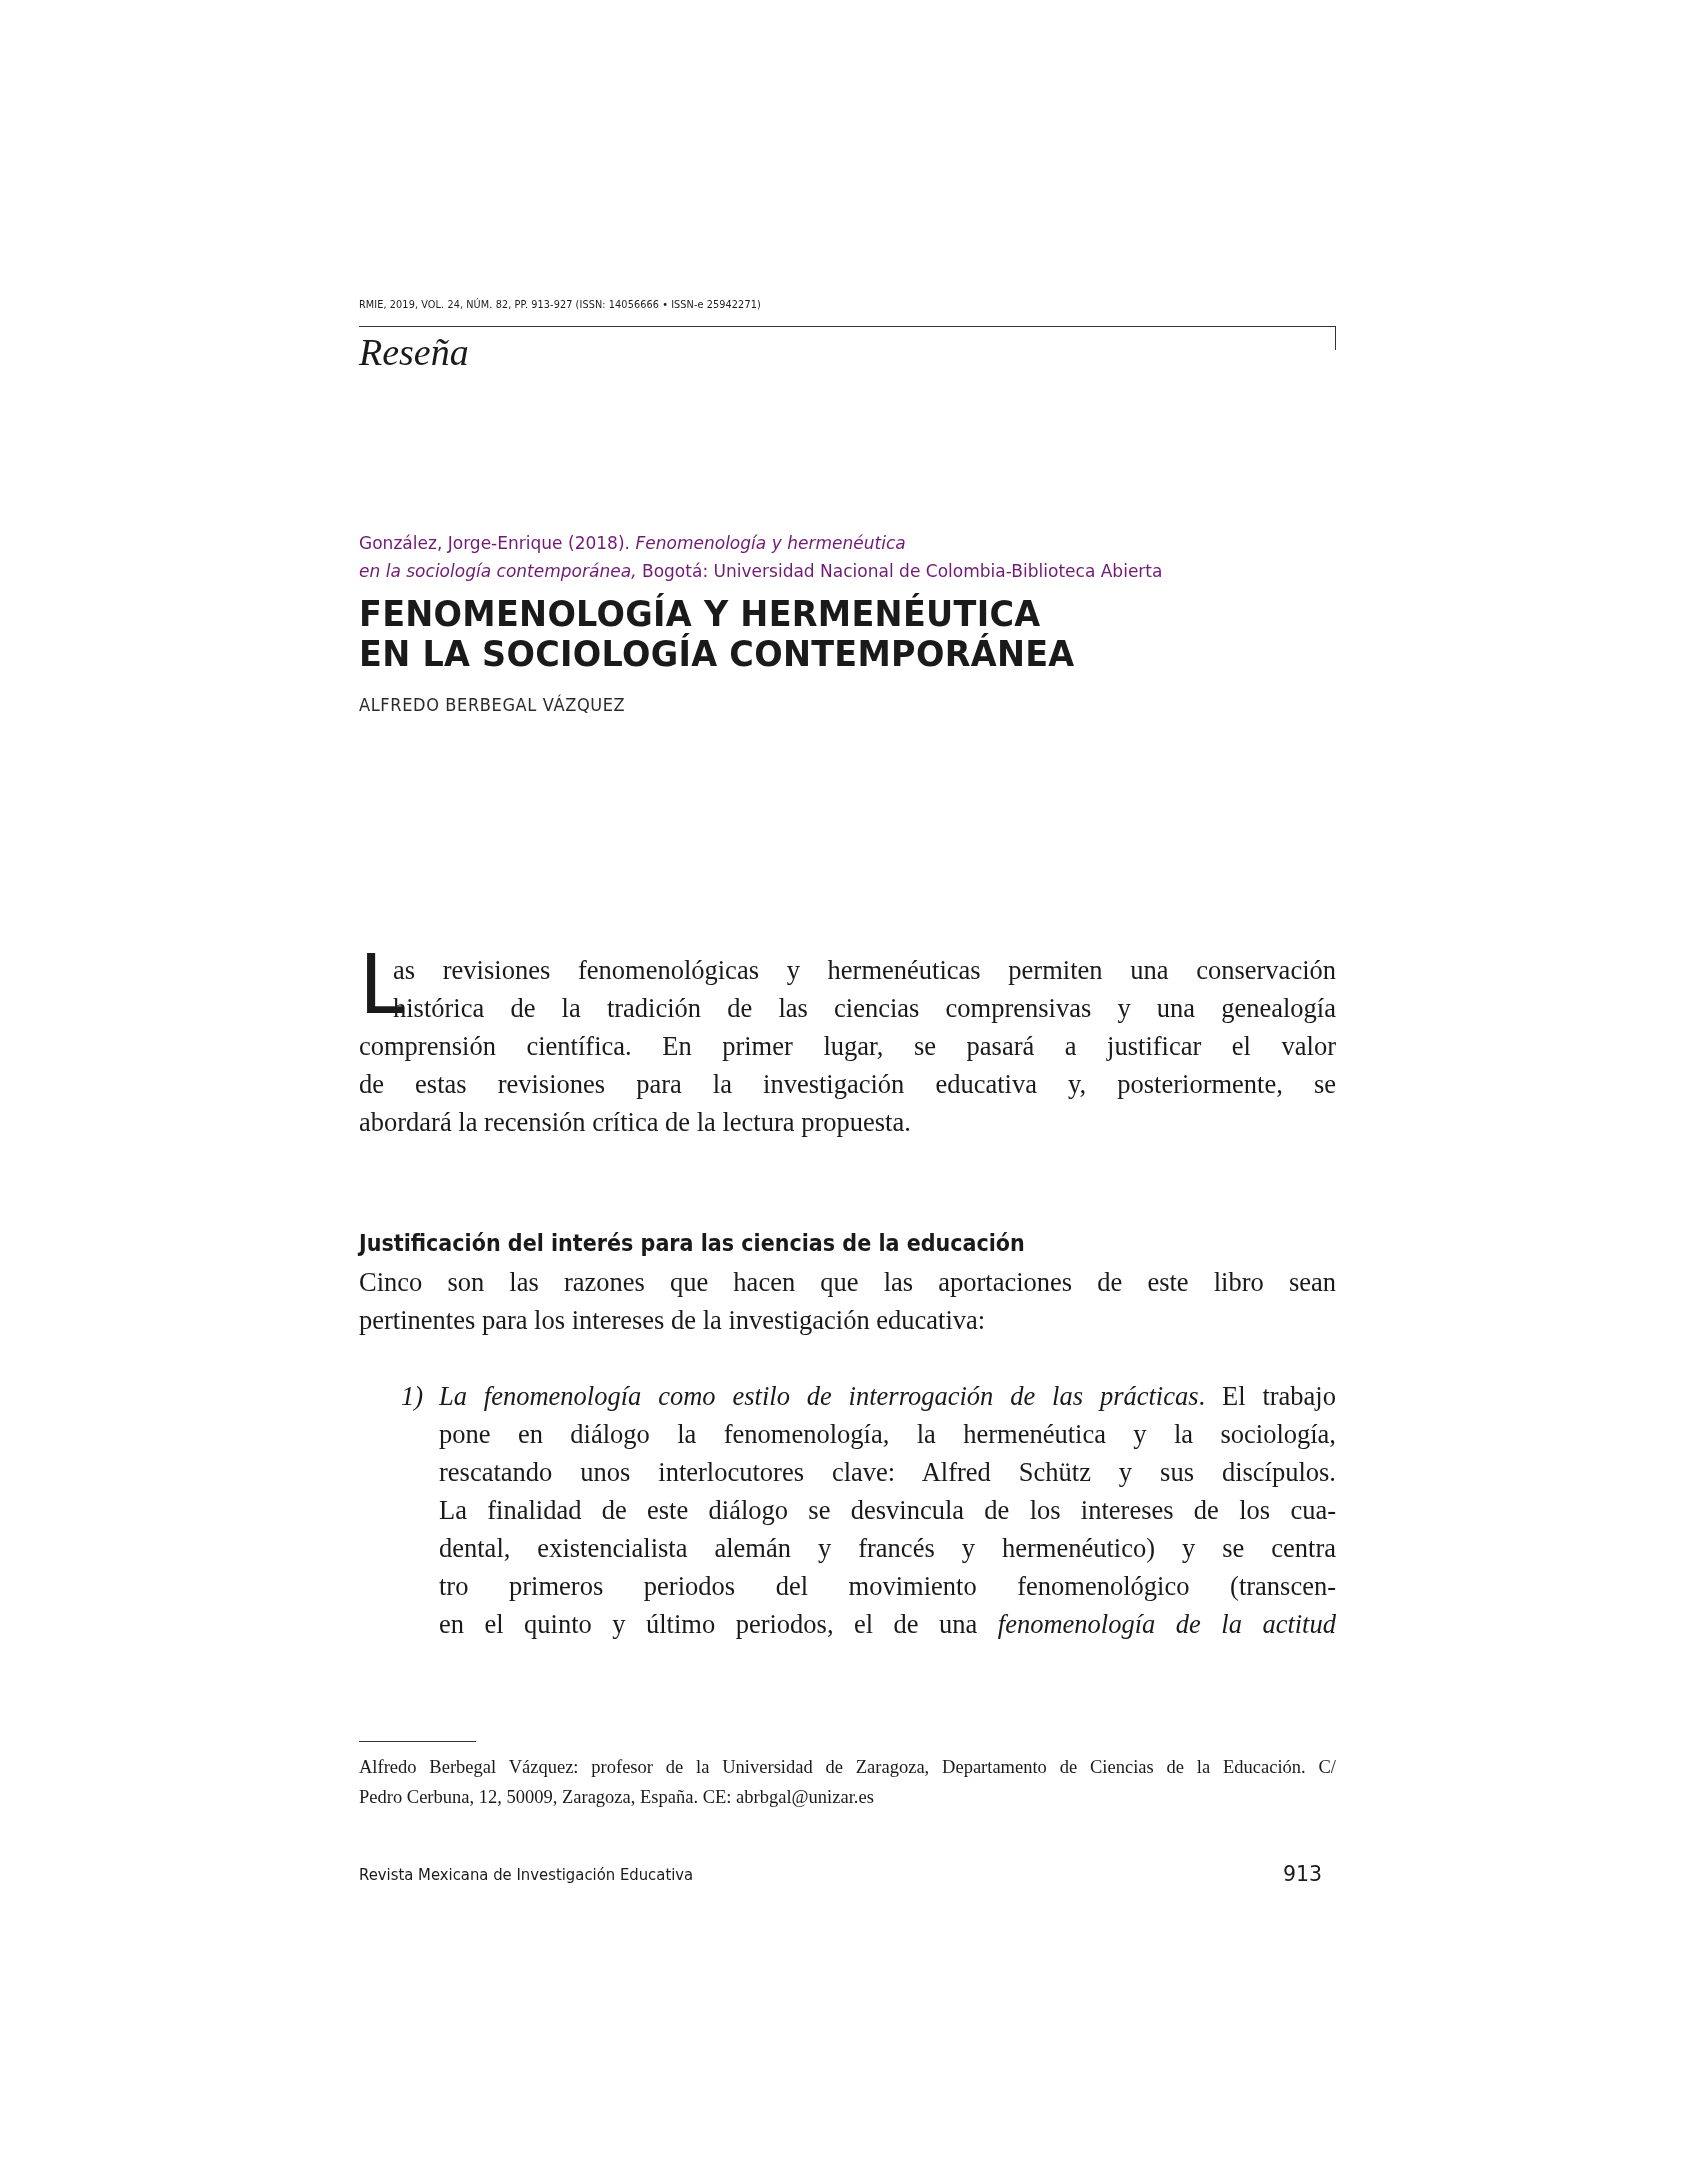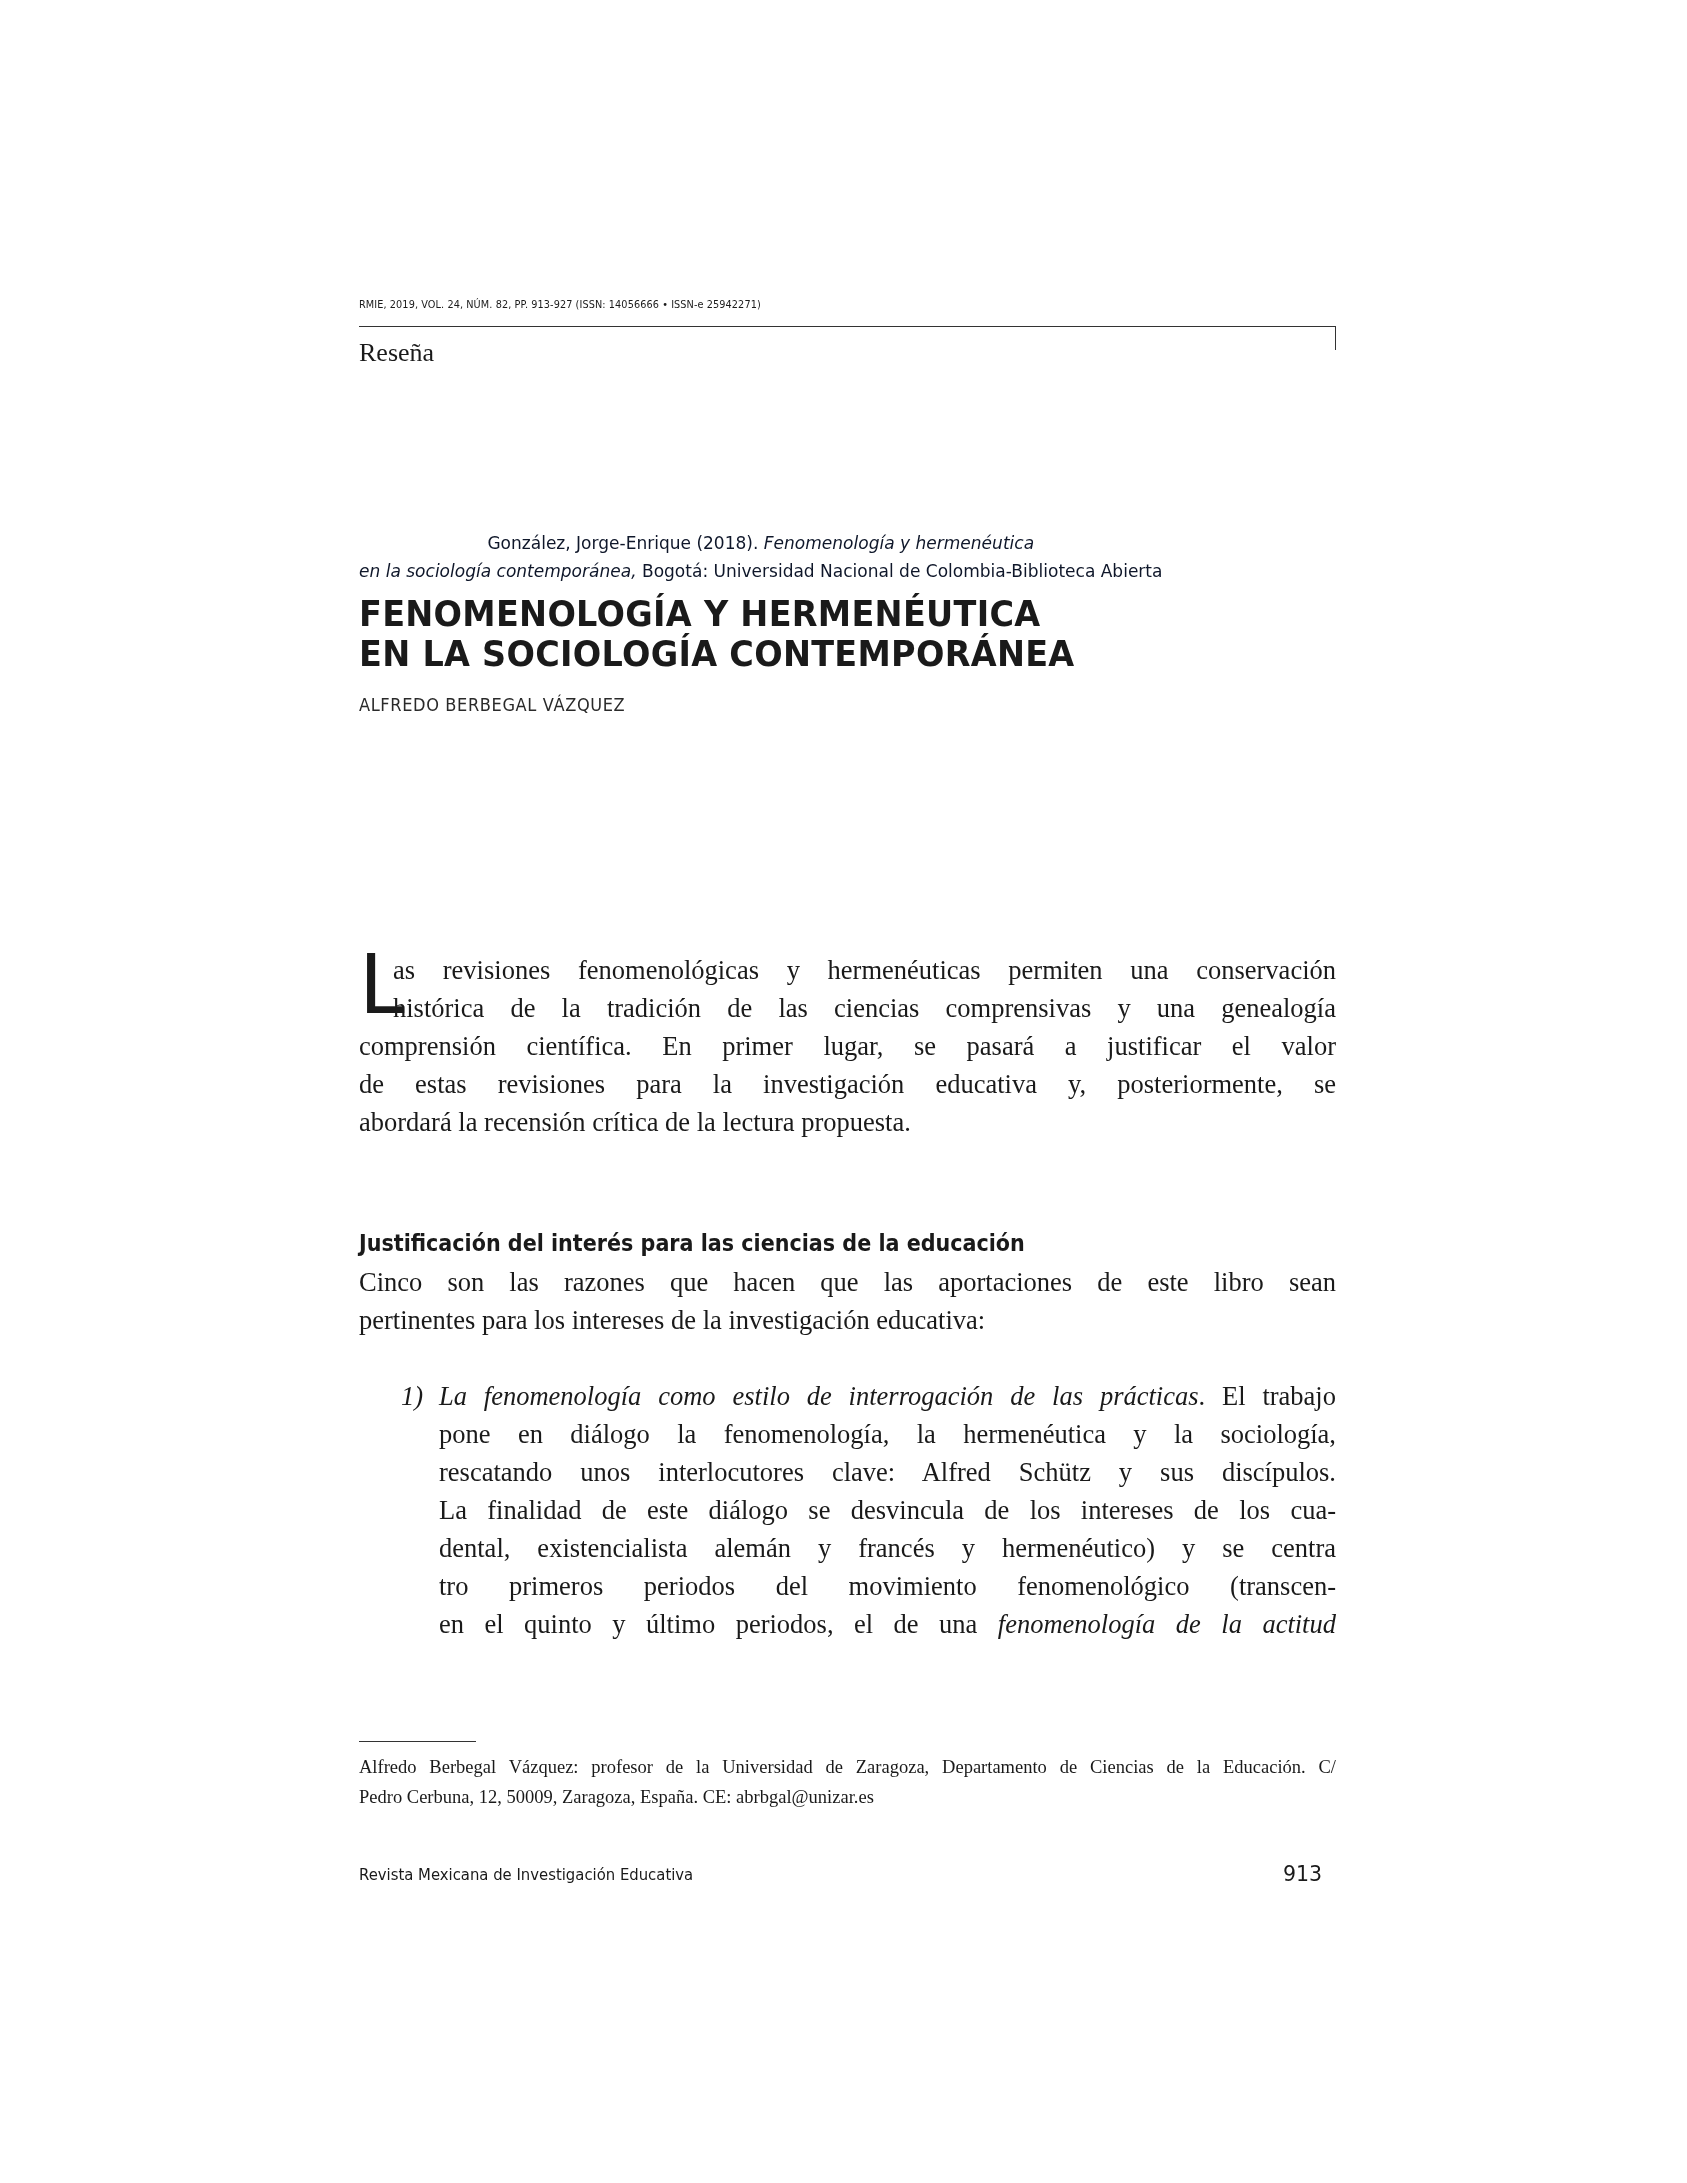--- a/index.html
+++ b/index.html
@@ -5,24 +5,24 @@
   html, body { margin: 0; padding: 0; background: #ffffff; }
   body { width: 1688px; height: 2183px; position: relative; overflow: hidden; color: #1a1a1a; }
   .abs { position: absolute; }
   .sans { font-family: "DejaVu Sans", "Liberation Sans", sans-serif; }
   .serif { font-family: "Liberation Serif", "DejaVu Serif", serif; }
 
   
   #running-header { left: 359px; top: 298px; font-size: 11.3px; letter-spacing: 0.1px; white-space: nowrap; transform: scaleX(0.86); transform-origin: left top; }
   #header-rule { left: 359px; top: 326px; width: 977px; height: 0; border-top: 1.3px solid #333; }
   #header-tick { left: 1335px; top: 326px; width: 0; height: 24px; border-left: 1.3px solid #333; }
-  #section-label { left: 359px; top: 334px; font-size: 26px; line-height: 37px; }
+  #section-label { left: 359px; top: 334px; font-size: 38px; font-style: italic; line-height: 37px; }
 
   
-  #citation { left: 359px; top: 529px; font-size: 18.5px; line-height: 28px; color: #0f172a; text-align: center; }
+  #citation { left: 359px; top: 529px; font-size: 18.5px; line-height: 28px; color: #701a75; }
   #citation .ln { display: block; white-space: nowrap; transform: scaleX(0.92); transform-origin: left top; }
   #citation i { font-style: italic; }
 
   
   #title { left: 359px; top: 594px; font-size: 36px; font-weight: bold; line-height: 40px; letter-spacing: 0.3px; }
   #title .ln { display: block; white-space: nowrap; transform: scaleX(0.93); transform-origin: left top; }
   #author { left: 359px; top: 694px; font-size: 18px; letter-spacing: 0.7px; white-space: nowrap; transform: scaleX(0.9); transform-origin: left top; color: #2a2a2a; }
 
   
   .col { left: 359px; width: 977px; }

